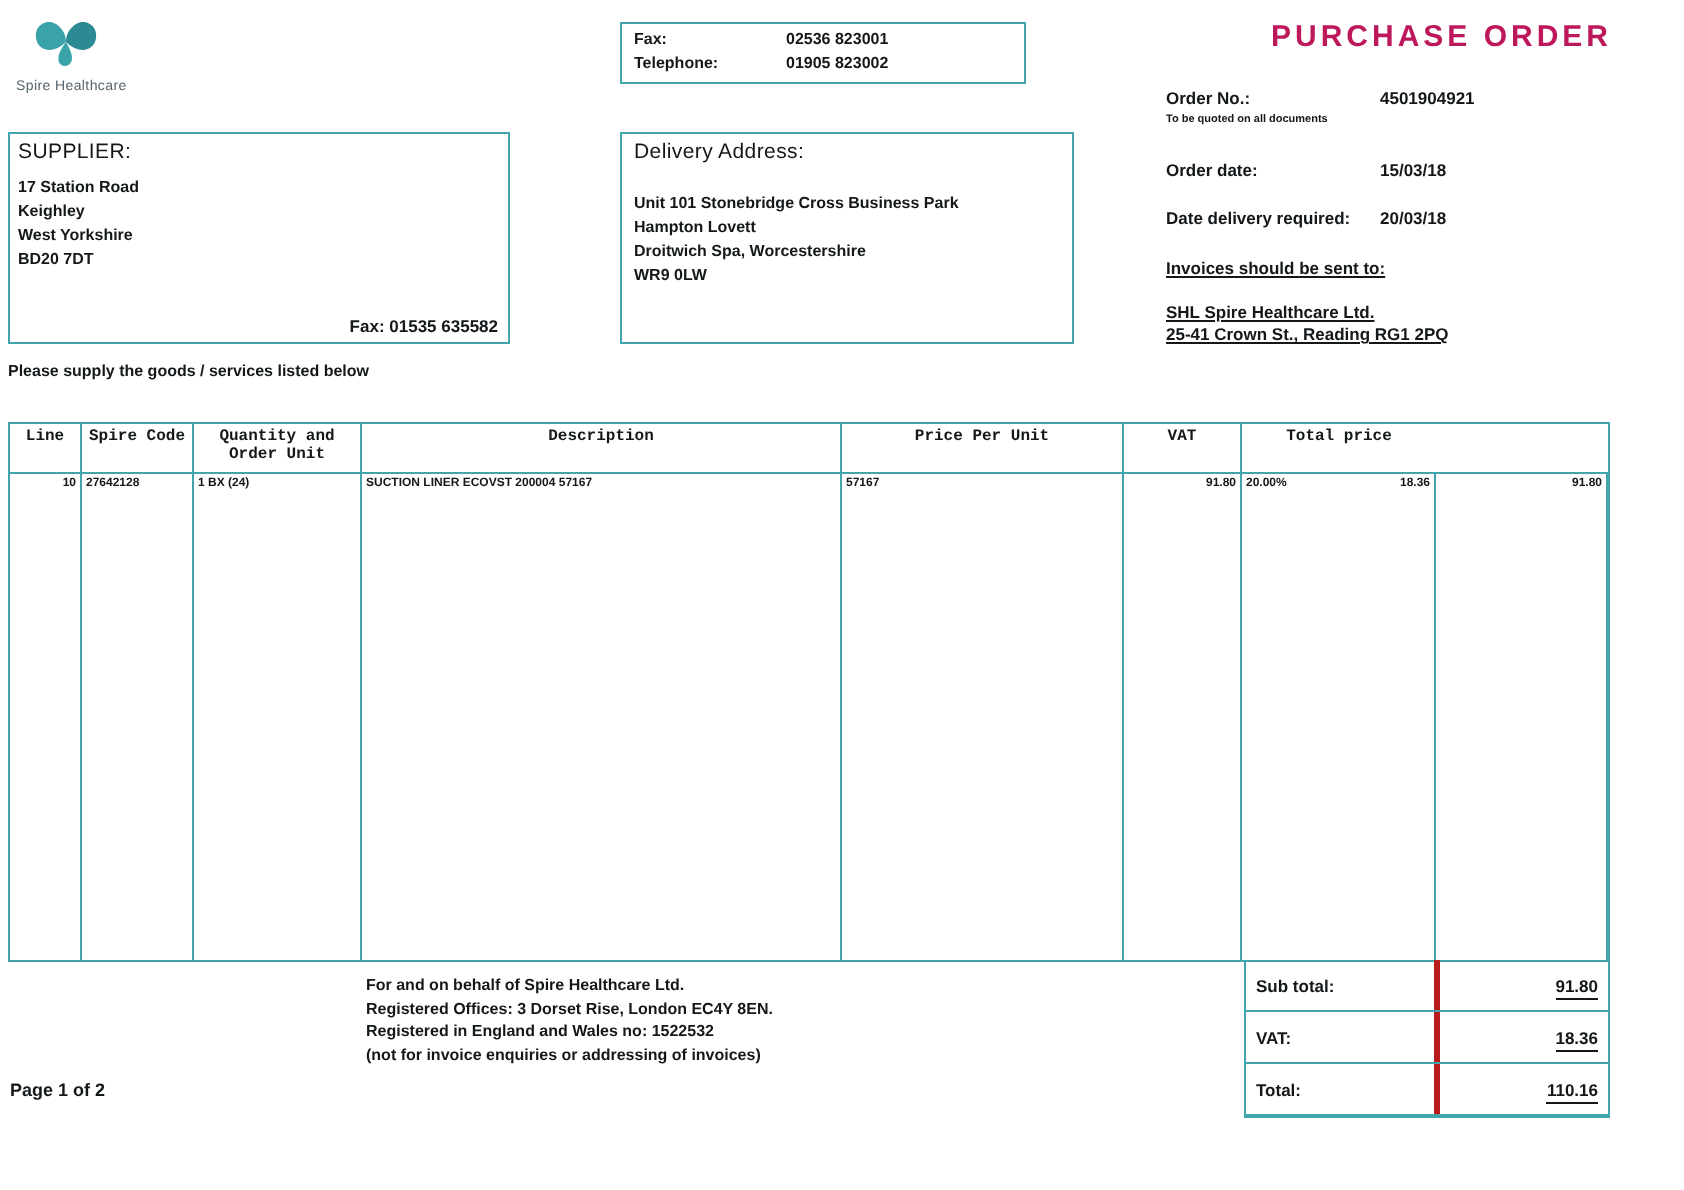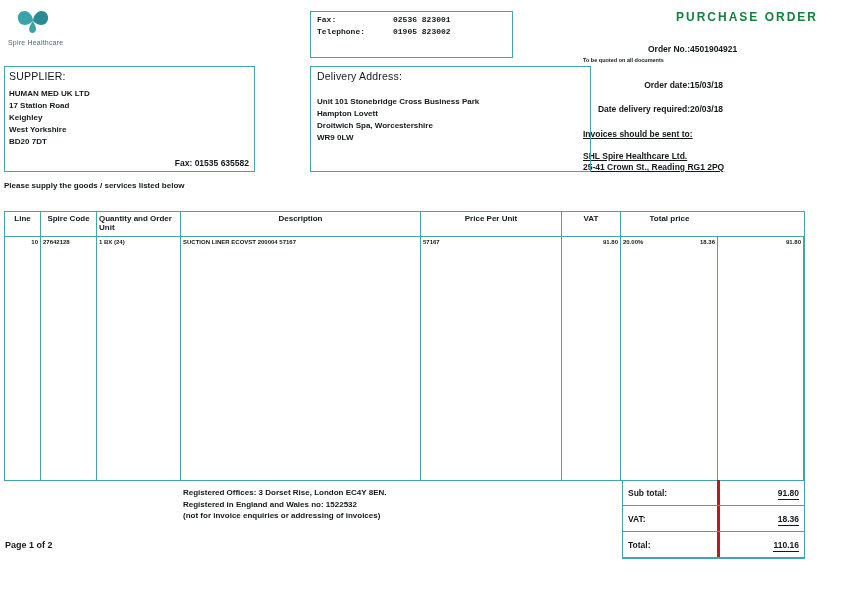--- a/index.html
+++ b/index.html
@@ -13,64 +13,64 @@
   }
   .abs { position:absolute; }
 
   
   .logo { left:8px; top:8px; width:70px; text-align:left; }
   .logo .mark { display:block; margin-left:8px; }
   .logo .brand { font-size:7px; color:#55646c; margin-top:1px; letter-spacing:0.2px; }
 
   
   .contact-box {
-    left:310px; top:11px; width:203px; height:47px;
+    left:310px; top:11px; width:203px; height:31px;
     border:1px solid #43a5ac;
     padding:2px 6px;
-    font-size:8px; font-weight:bold;font-family:Liberation Mono, monospace;
+    font-size:8px; font-weight:bold;
   }
   .contact-row { display:flex; line-height:12px; }
   .contact-row .lbl { width:76px; }
 
   
   .po-title {
-    right:24px; top:10px;
-    font-size:12px; font-weight:bold; letter-spacing:2px;
-    color:#15803d;
-  }
-
-  
-  .oi-row { left:583px; width:224px; display:flex; font-size:8.5px; font-weight:bold;text-align:right; }
+    right:36px; top:10px;
+    font-size:15px; font-weight:bold; letter-spacing:2px;
+    color:#be185d;
+  }
+
+  
+  .oi-row { left:583px; width:224px; display:flex; font-size:8.5px; font-weight:bold; }
   .oi-row .lbl { width:107px; flex:none; }
   .oi-note { left:583px; font-size:5.5px; font-weight:bold; }
   .oi-text { left:583px; font-size:8.5px; font-weight:bold;text-decoration:underline; }
 
   
   .box { border:1px solid #43a5ac; }
   .supplier-box { left:4px; top:66px; width:251px; height:106px; padding:3px 4px; }
-  .delivery-box { left:310px; top:66px; width:281px; height:106px; padding:3px 6px; }
+  .delivery-box { left:310px; top:66px; width:227px; height:106px; padding:3px 6px; }
   .box-label { font-size:10.5px; letter-spacing:0.2px; }
   .addr-lines { font-size:8px; font-weight:bold; line-height:12px; margin-top:6px; }
   .delivery-box .addr-lines { margin-top:14px; }
   .supplier-fax {
     position:absolute; right:5px; bottom:3px;
     font-size:8.5px; font-weight:bold;
   }
 
   
   .instruction { left:4px; top:180px; font-size:8px; font-weight:bold; line-height:11px; }
 
   
   .po-table { left:4px; top:211px; width:801px; border:1px solid #43a5ac; }
   .tgrid { display:grid; grid-template-columns:36px 56px 84px 240px 141px 59px 97px 86px; }
   .thead .cell {
-    font-size:8px; font-weight:bold; text-align:left;
+    font-size:8px; font-weight:bold; text-align:center;
     padding:2px 2px; min-height:24px;
     border-right:1px solid #43a5ac;
-    display:flex; align-items:flex-start; justify-content:center;
+    display:flex; align-items:flex-start; justify-content:center;font-family:Liberation Mono, monospace;
   }
   .thead { border-bottom:1px solid #43a5ac; }
   .cell:last-child { border-right:none; }
   .tbody { height:243px; }
   .tbody .cell {
     border-right:1px solid #43a5ac;
     font-size:6px; font-weight:bold;
     padding:2px 2px 0 2px;
     overflow:hidden; white-space:nowrap;
   }
@@ -137,21 +137,20 @@
   <span class="lbl">Date delivery required:</span>
   <span>20/03/18</span>
 </div>
 <div class="abs oi-text" style="top:129px">Invoices should be sent to:</div>
 <div class="abs oi-text" style="top:151px">SHL Spire Healthcare Ltd.</div>
 <div class="abs oi-text" style="top:162px">25-41 Crown St., Reading RG1 2PQ</div>
 
 <div class="abs box supplier-box">
   <div class="box-label">SUPPLIER:</div>
   <div class="addr-lines">
-    <div>HUMAN MED UK LTD</div>
     <div>17 Station Road</div>
     <div>Keighley</div>
     <div>West Yorkshire</div>
     <div>BD20 7DT</div>
   </div>
   <div class="supplier-fax">Fax: 01535 635582</div>
 </div>
 
 <div class="abs box delivery-box">
   <div class="box-label">Delivery Address:</div>
@@ -201,18 +200,19 @@
     <span class="t-lbl">VAT:</span>
     <span class="t-val"><span>18.36</span></span>
   </div>
   <div class="t-row">
     <span class="t-lbl">Total:</span>
     <span class="t-val"><span>110.16</span></span>
   </div>
 </div>
 
 <div class="abs footer-block">
+  <div>For and on behalf of Spire Healthcare Ltd.</div>
   <div>Registered Offices: 3 Dorset Rise, London EC4Y 8EN.</div>
   <div>Registered in England and Wales no: 1522532</div>
   <div>(not for invoice enquiries or addressing of invoices)</div>
 </div>
 
 <div class="abs page-label">Page 1 of 2</div>
 
 </body></html>

